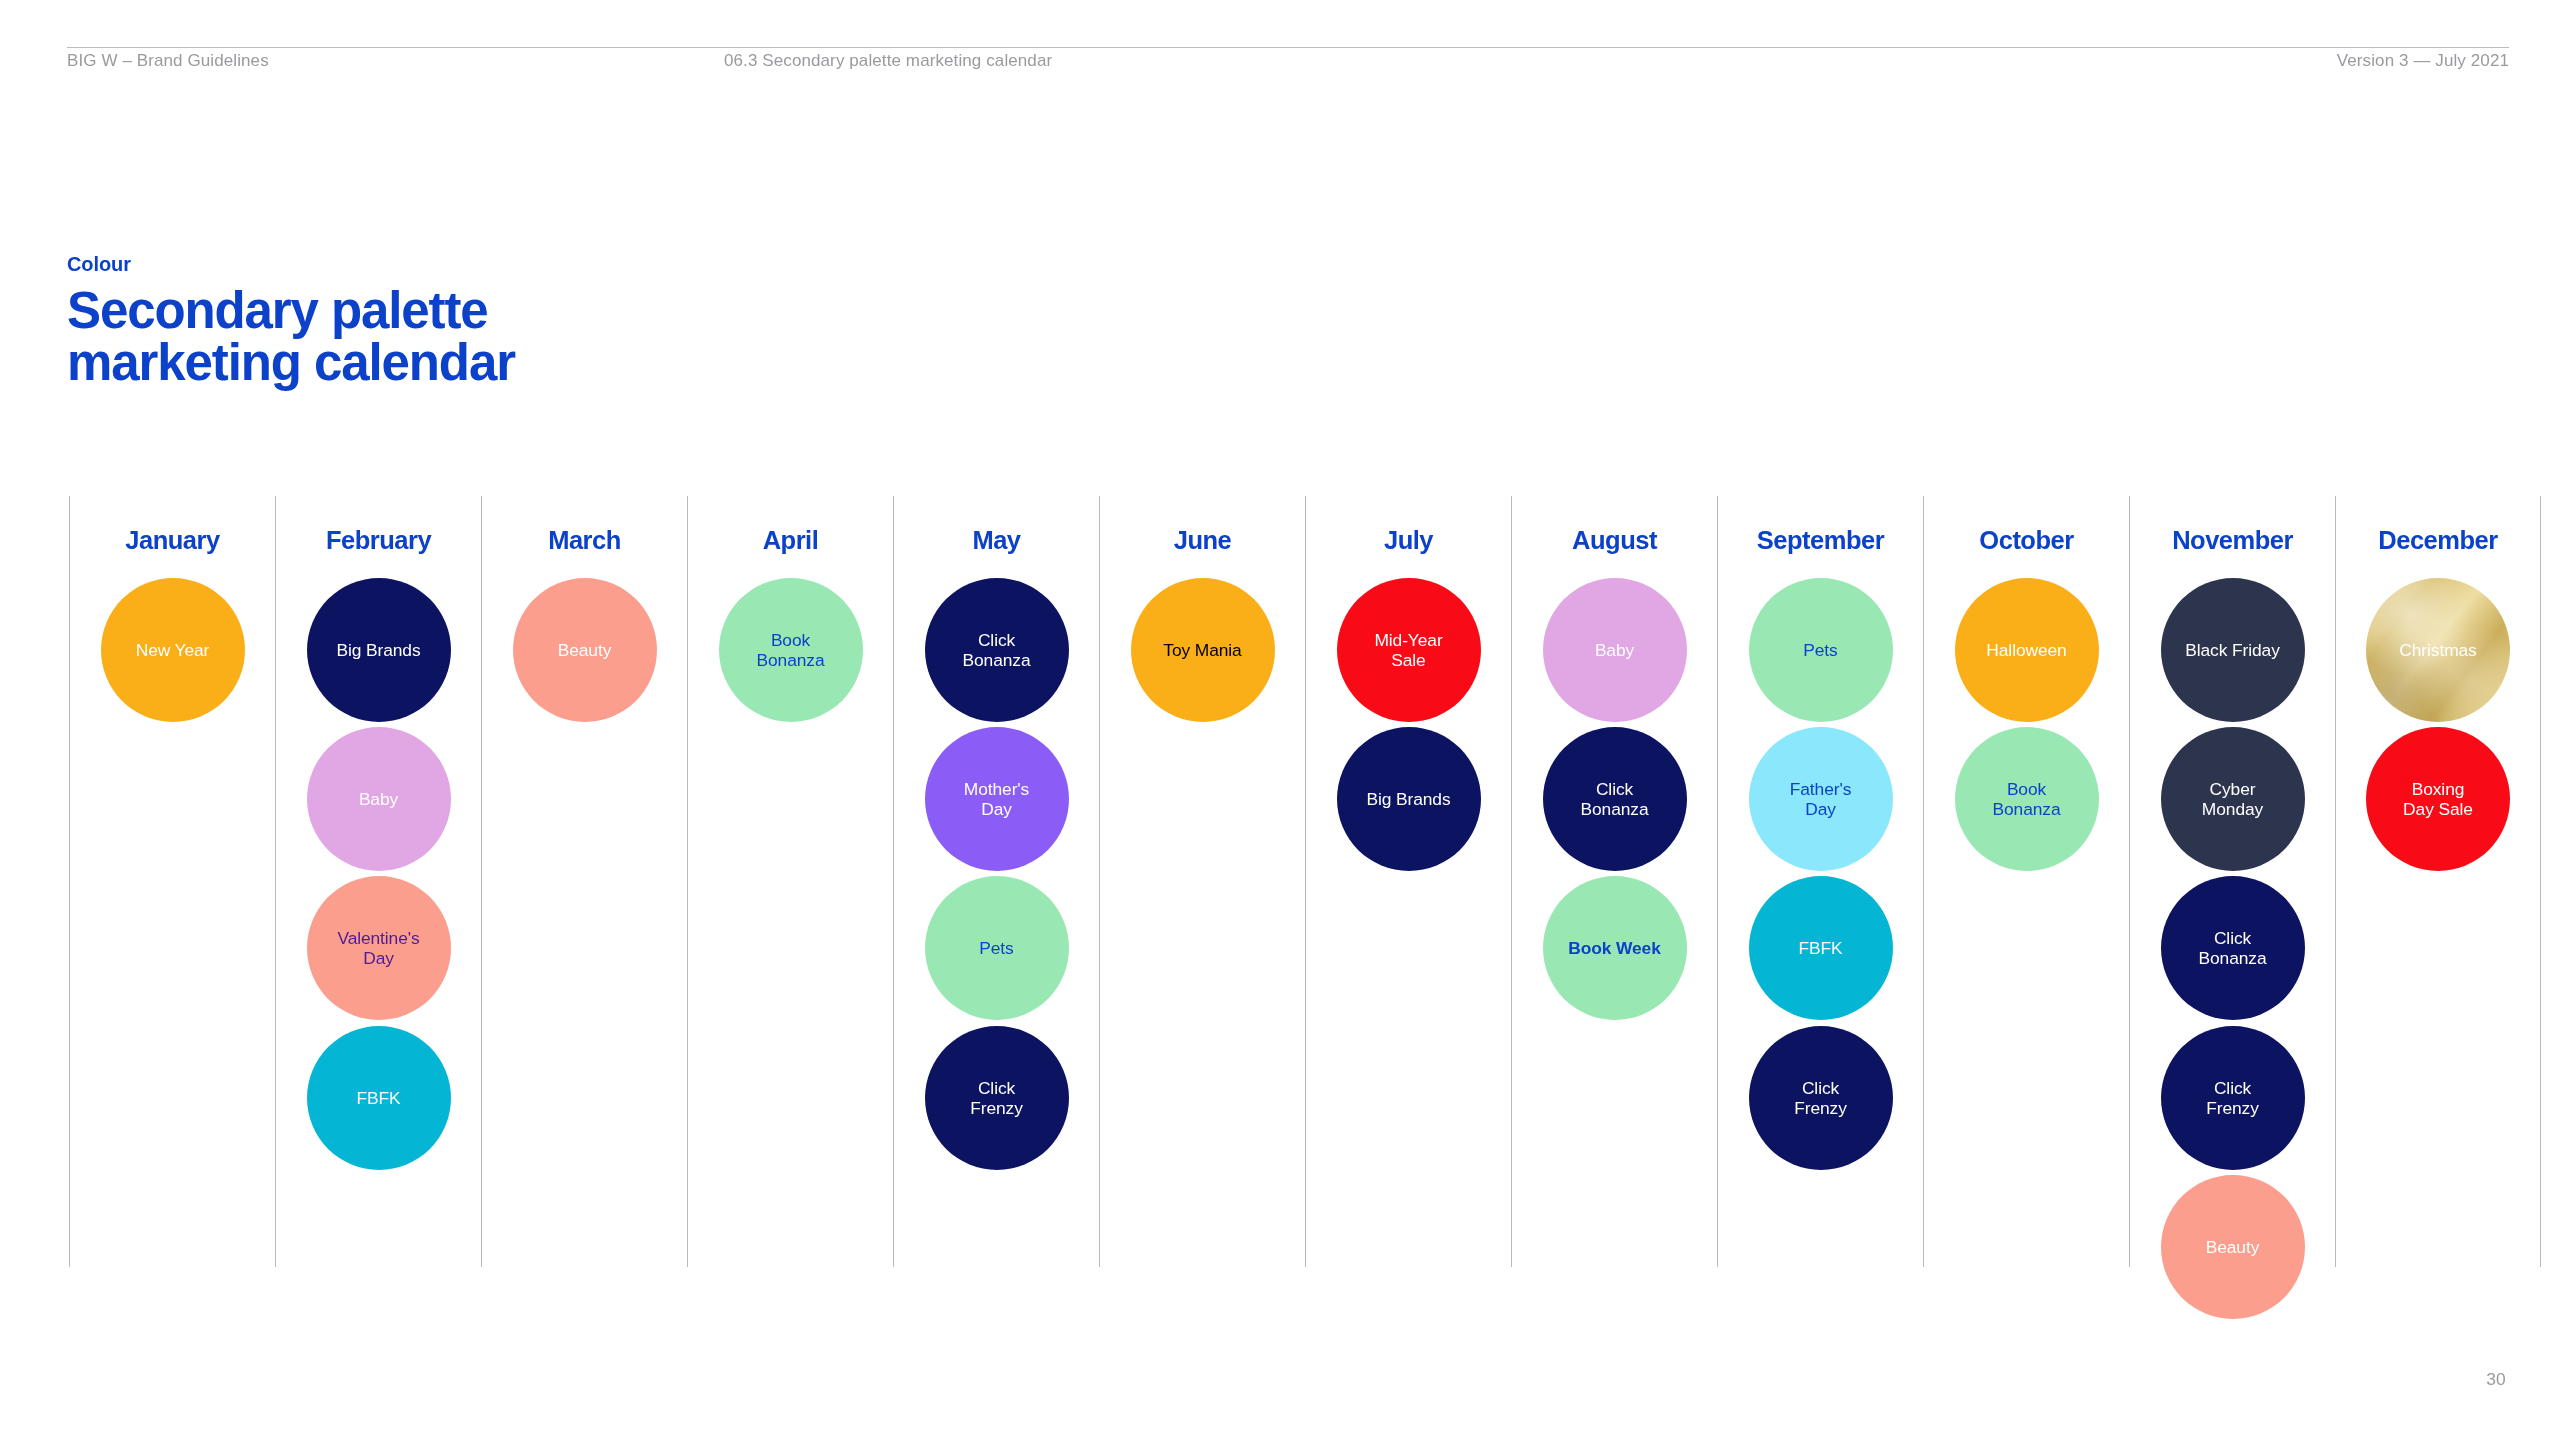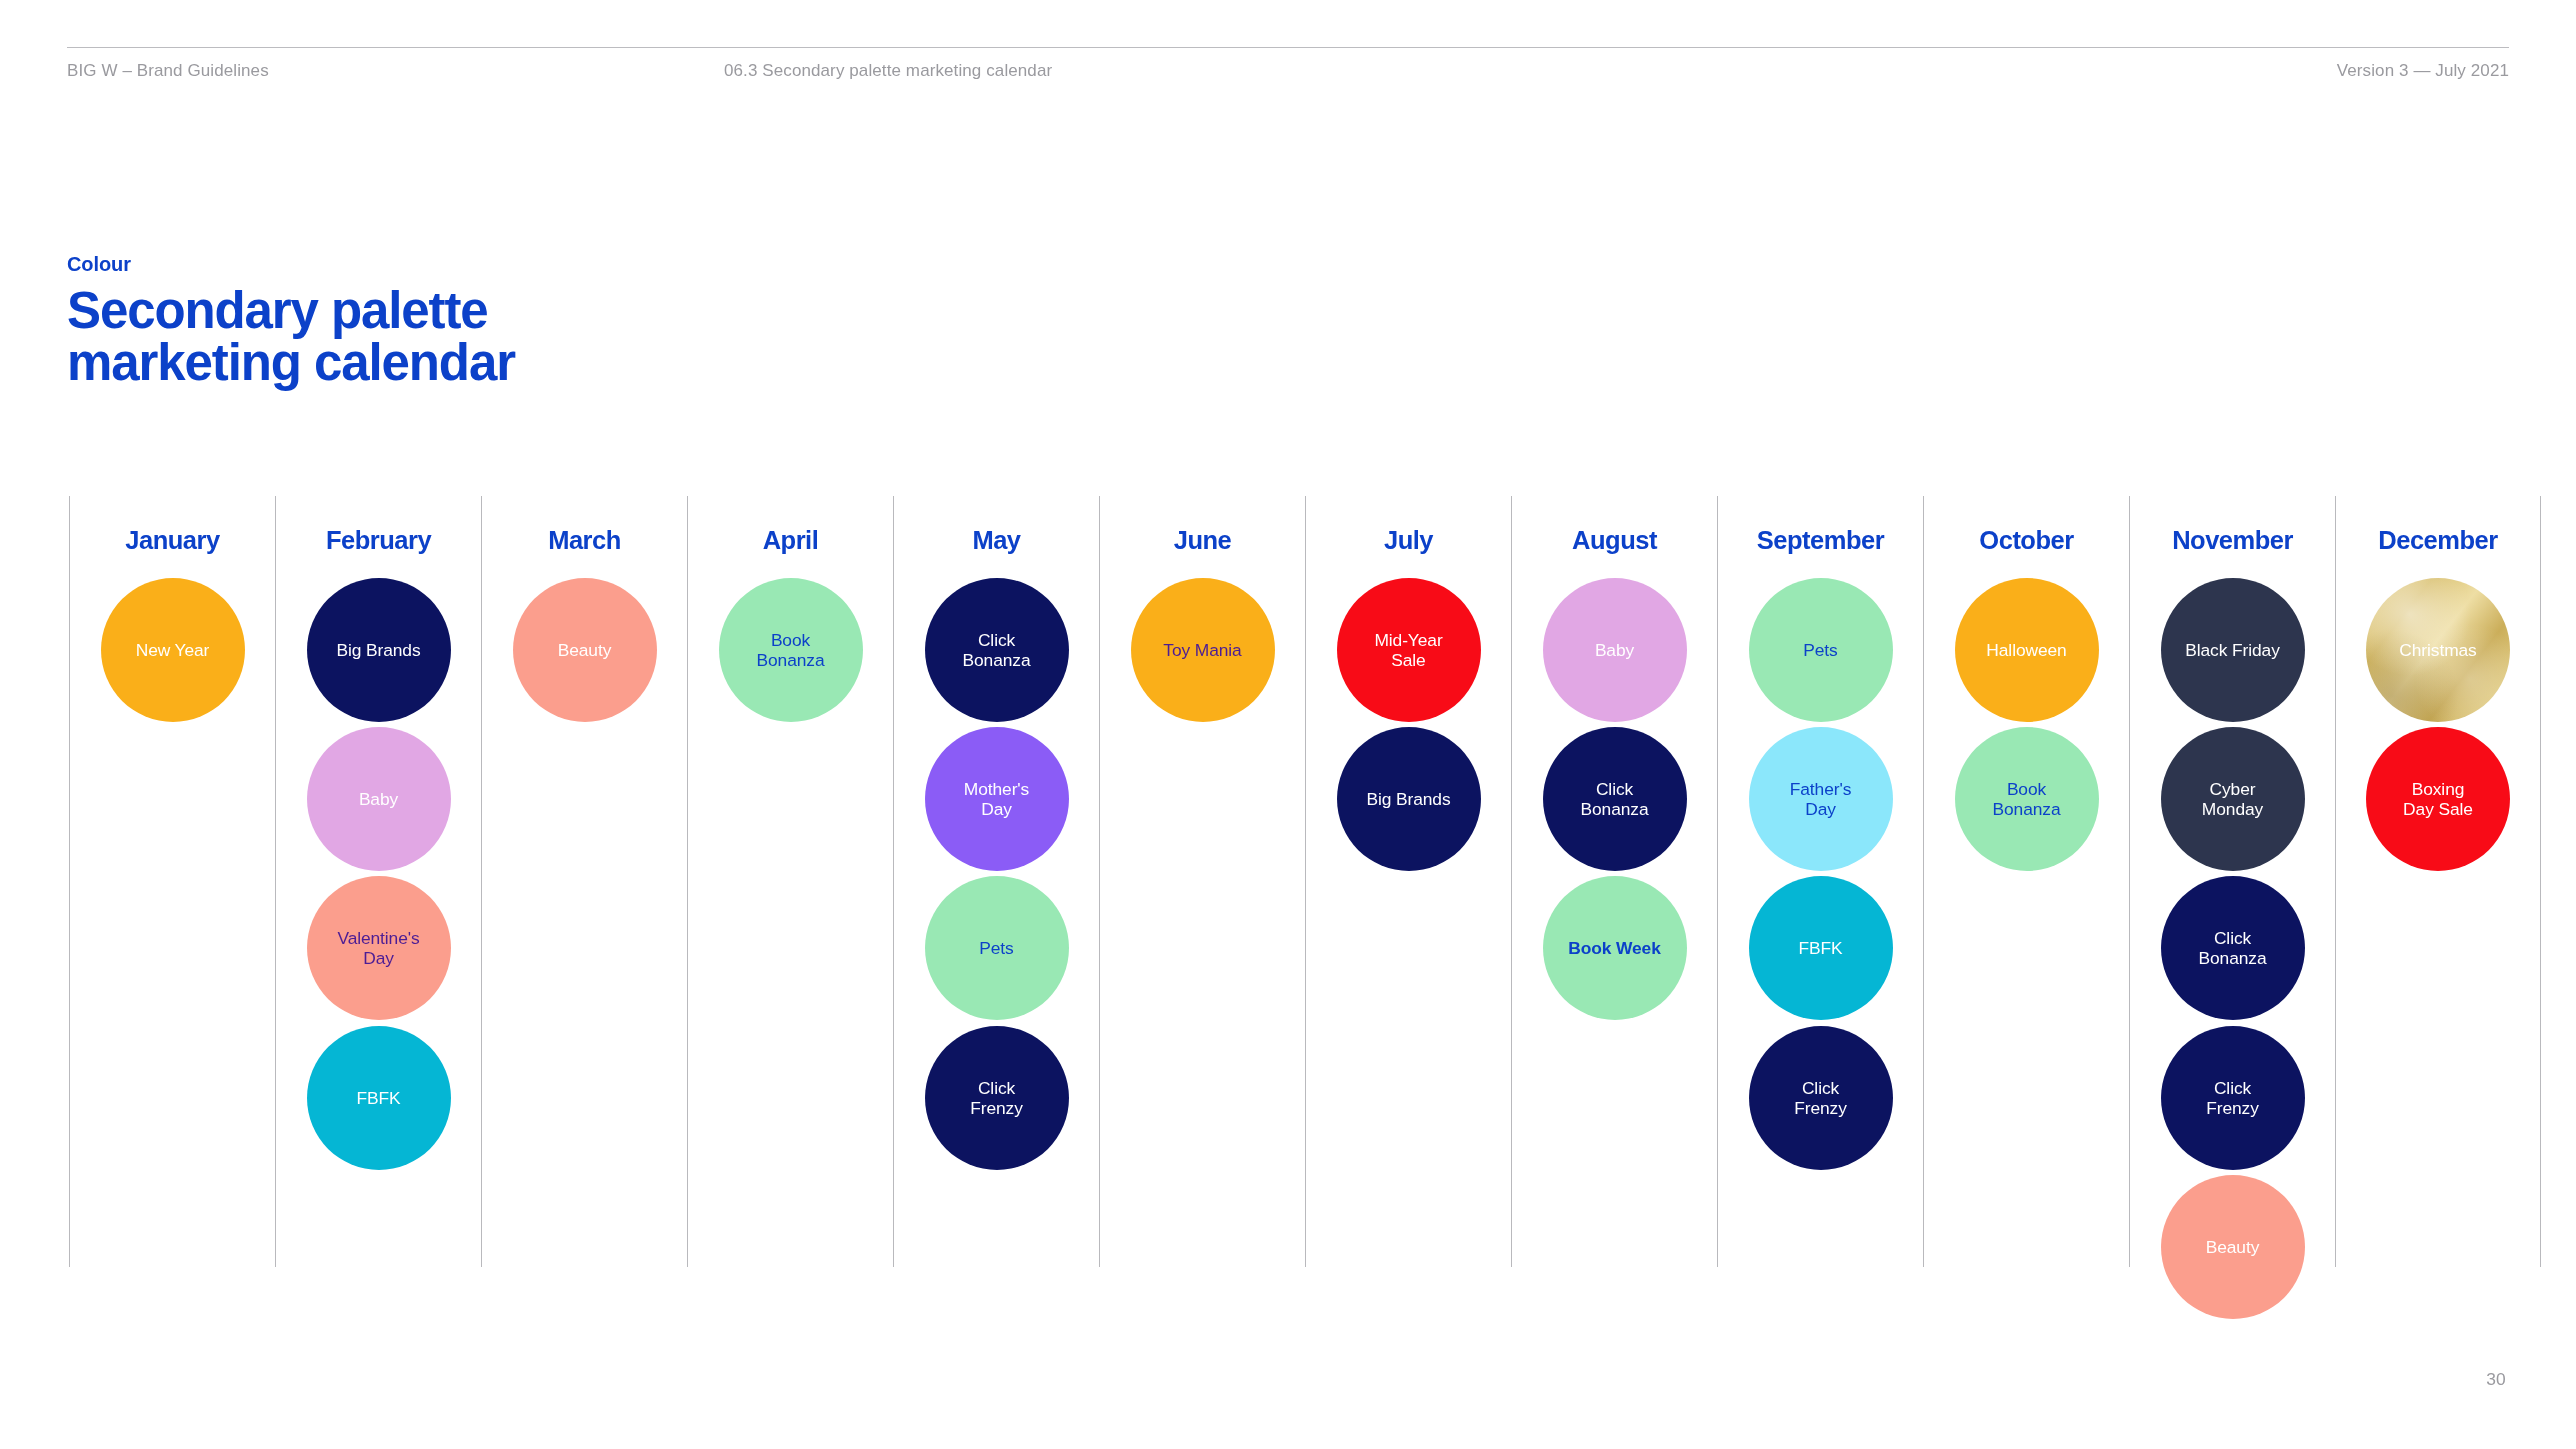--- a/index.html
+++ b/index.html
@@ -23,21 +23,21 @@
   .page-header {
     position: absolute;
     top: 47px;
     left: 67px;
     width: 2442px;
     height: 40px;
     display: flex;
   }
   .hdr-cell {
     position: relative;
-    padding-top: 14px;
+    padding-top: 4px;
     font-size: 17px;
     letter-spacing: 0.1px;
     color: #9a9a9f;
     font-family: "Liberation Sans", sans-serif;
     font-weight: 400;
   }
   .hdr-cell::before {
     content: "";
     position: absolute;
     top: 0; left: 0;
@@ -196,21 +196,21 @@
           <div class="bubble" style="background: #8b5cf6; color: rgb(255, 255, 255);">Mother's
 Day</div>
           <div class="bubble" style="background: rgb(153, 232, 180); color: rgb(12, 65, 201);">Pets</div>
           <div class="bubble" style="background: rgb(12, 19, 96); color: rgb(255, 255, 255);">Click
 Frenzy</div>
         </div>
       </div>
       <div class="month-col">
         <div class="month-name">June</div>
         <div class="bubbles">
-          <div class="bubble" style="background: rgb(250, 175, 25); color: #4c1d95;">Toy Mania</div>
+          <div class="bubble" style="background: rgb(250, 175, 25); color: #000000;">Toy Mania</div>
         </div>
       </div>
       <div class="month-col">
         <div class="month-name">July</div>
         <div class="bubbles">
           <div class="bubble" style="background: rgb(248, 11, 23); color: rgb(255, 255, 255);">Mid-Year
 Sale</div>
           <div class="bubble" style="background: rgb(12, 19, 96); color: rgb(255, 255, 255);">Big Brands</div>
         </div>
       </div>

